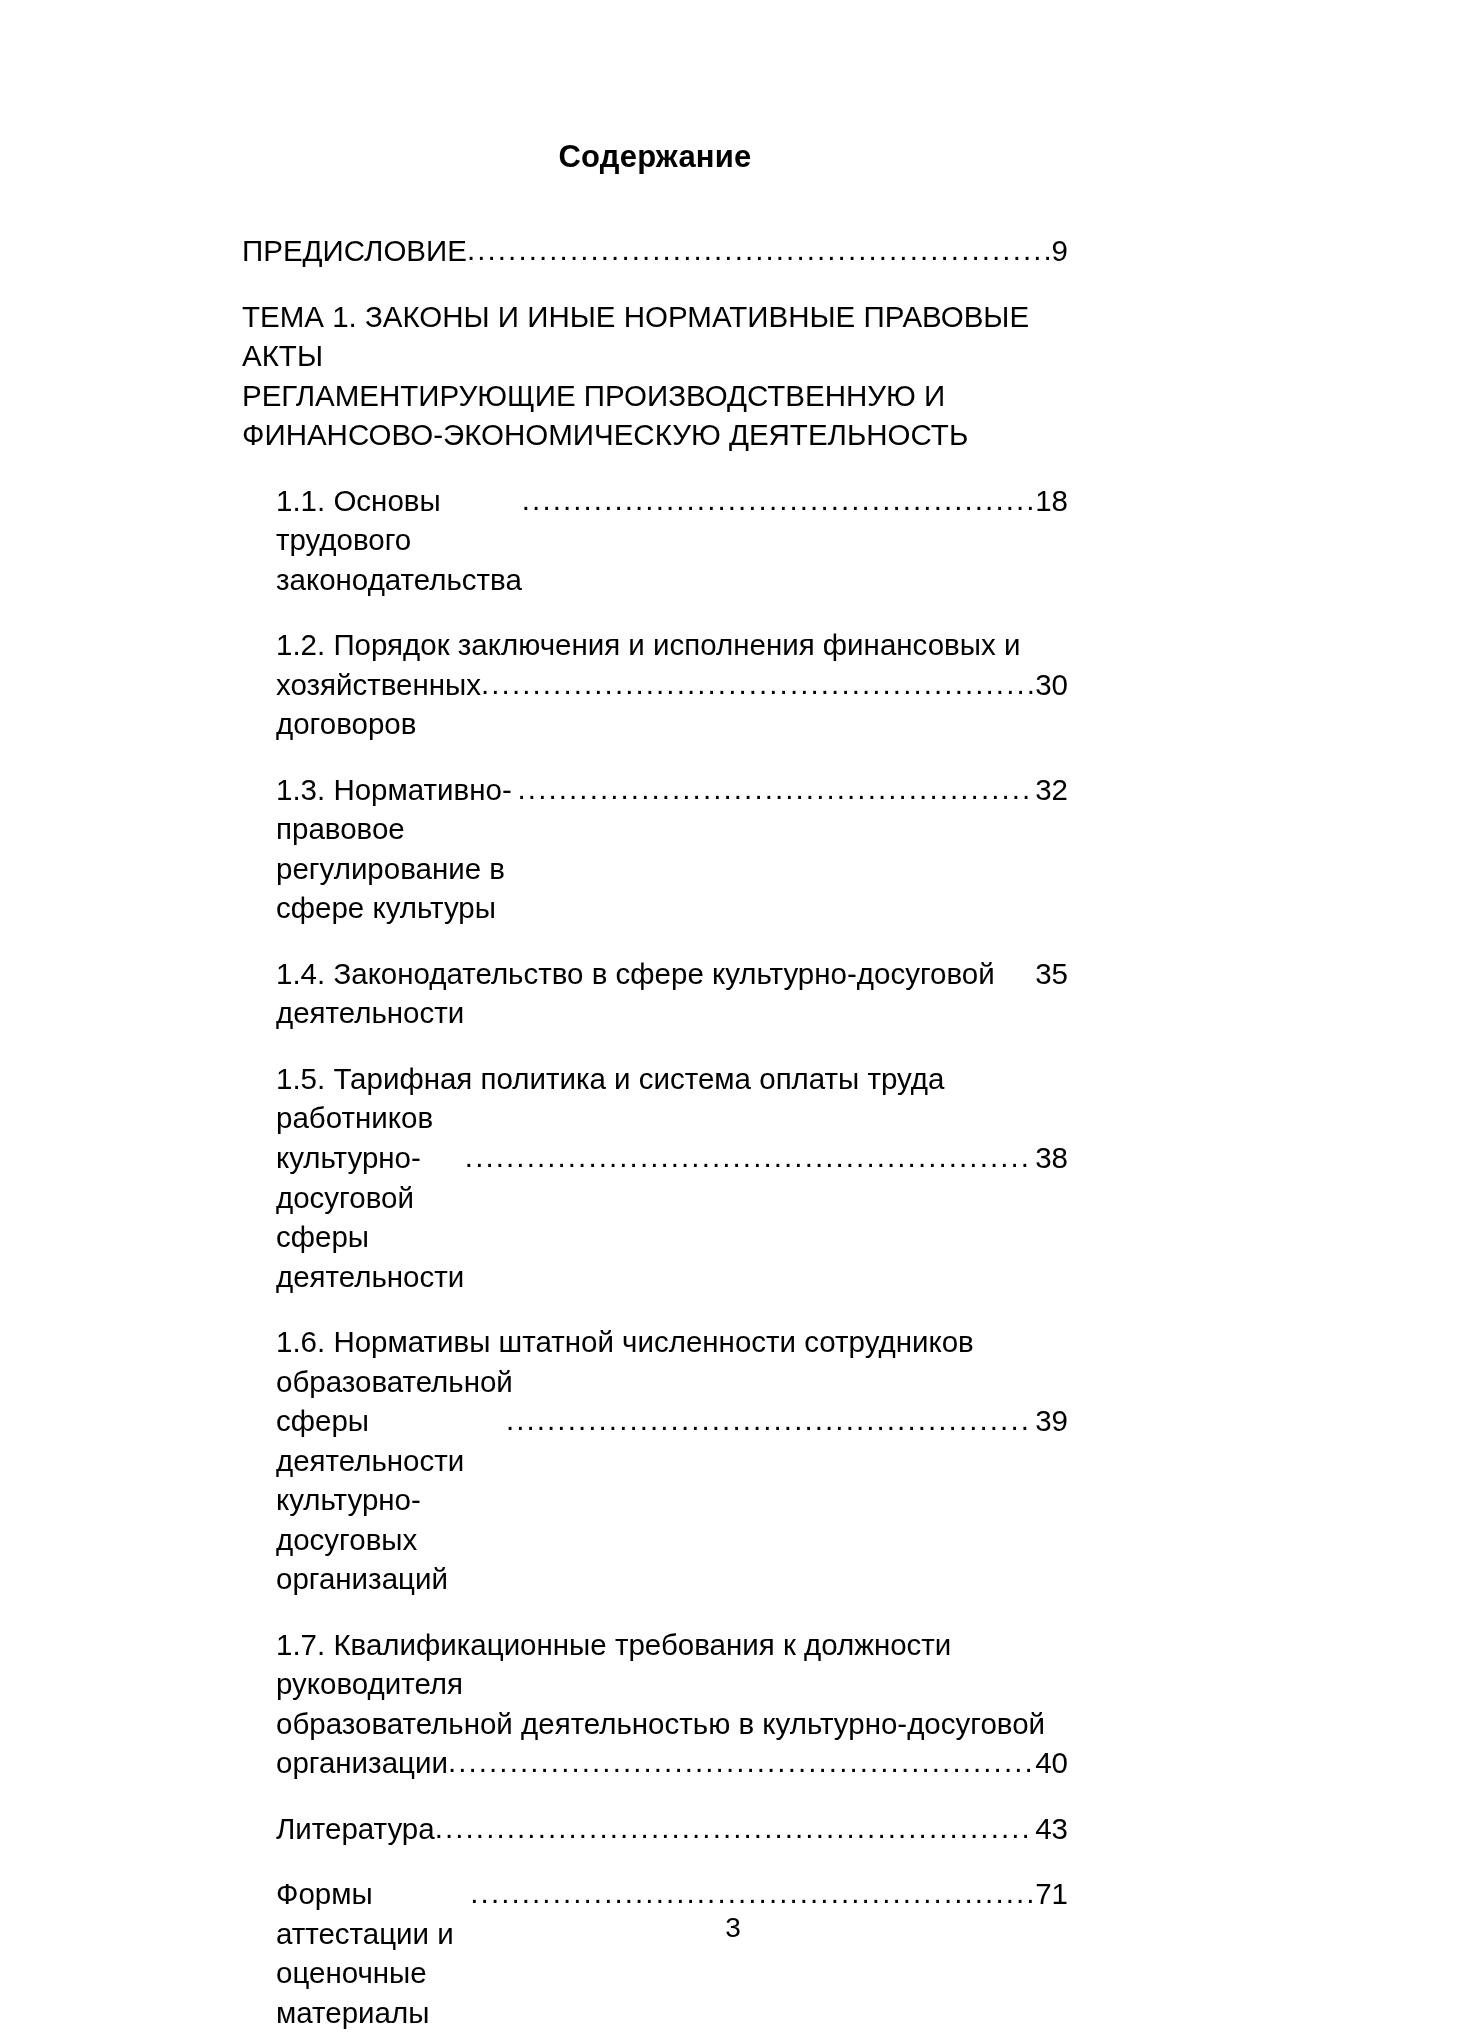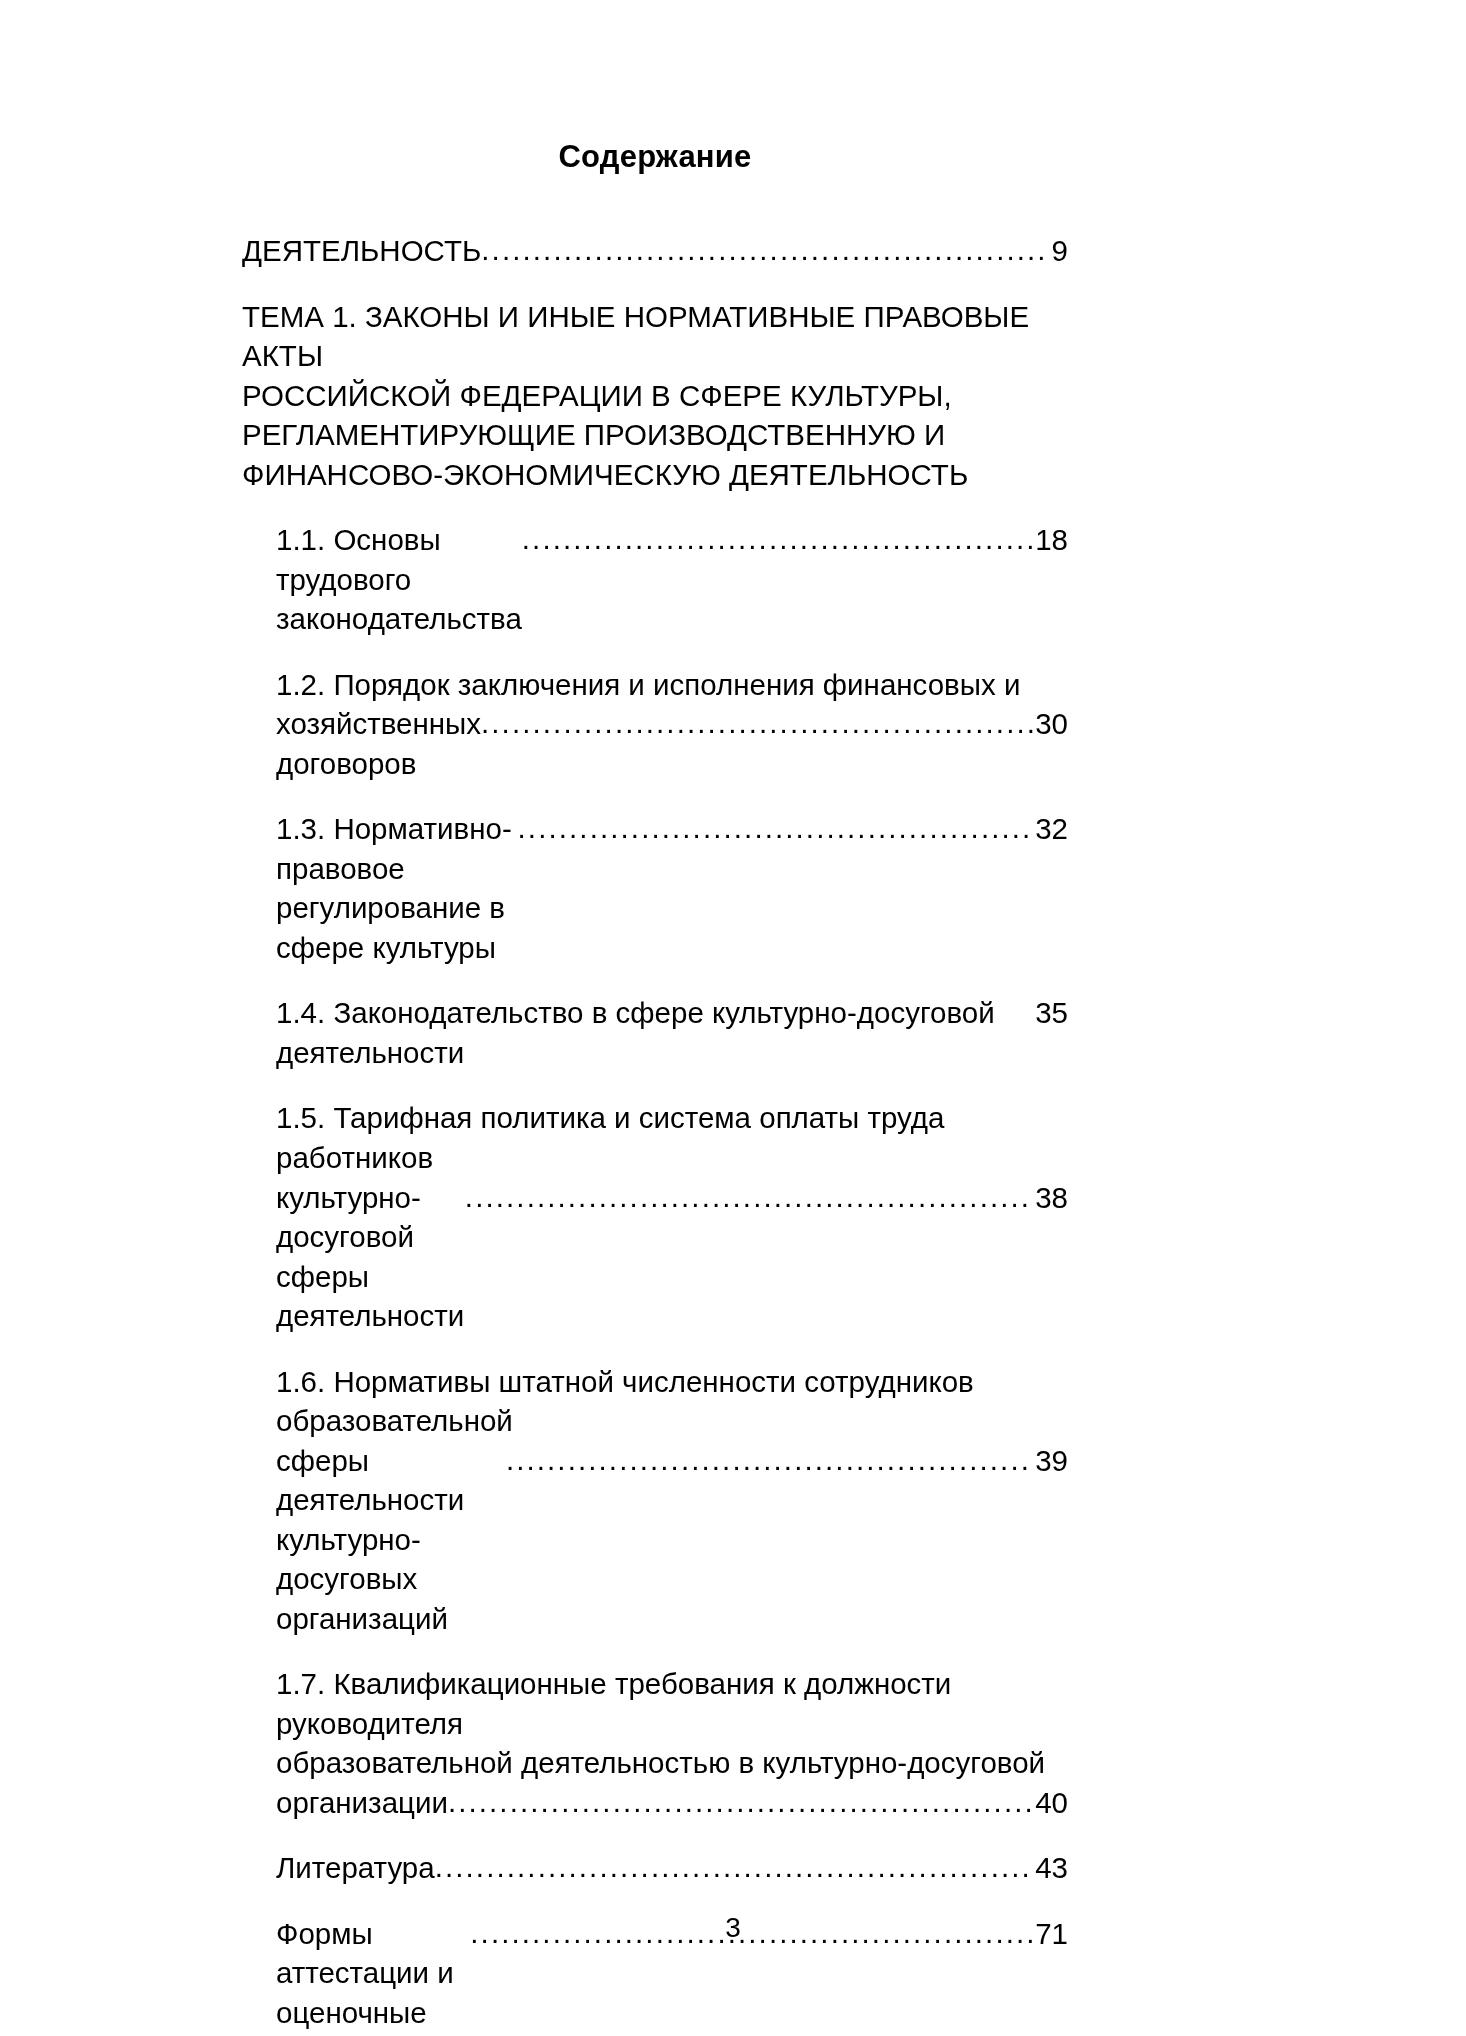--- a/index.html
+++ b/index.html
@@ -107,28 +107,27 @@
 
 <div class="page">
 
   <div class="content">
 
     <h1 class="toc-title">Содержание</h1>
 
     <div id="toc-list">
         <div class="entry level1">
           <div class="leader-row">
-            <span class="label">ДЕЯТЕЛЬНОСТЬ</span>
+            <span class="label">ПРЕДИСЛОВИЕ</span>
             <span class="dots"></span>
             <span class="pageno">9</span>
           </div>
         </div>
         <div class="entry level1">
           <span class="para">ТЕМА 1. ЗАКОНЫ И ИНЫЕ НОРМАТИВНЫЕ ПРАВОВЫЕ АКТЫ</span>
-          <span class="para">РОССИЙСКОЙ ФЕДЕРАЦИИ В СФЕРЕ КУЛЬТУРЫ,</span>
           <span class="para">РЕГЛАМЕНТИРУЮЩИЕ ПРОИЗВОДСТВЕННУЮ И</span>
           <span class="para">ФИНАНСОВО-ЭКОНОМИЧЕСКУЮ ДЕЯТЕЛЬНОСТЬ</span>
         </div>
         <div class="entry level2">
           <div class="leader-row">
             <span class="label">1.1. Основы трудового законодательства</span>
             <span class="dots"></span>
             <span class="pageno">18</span>
           </div>
         </div>

